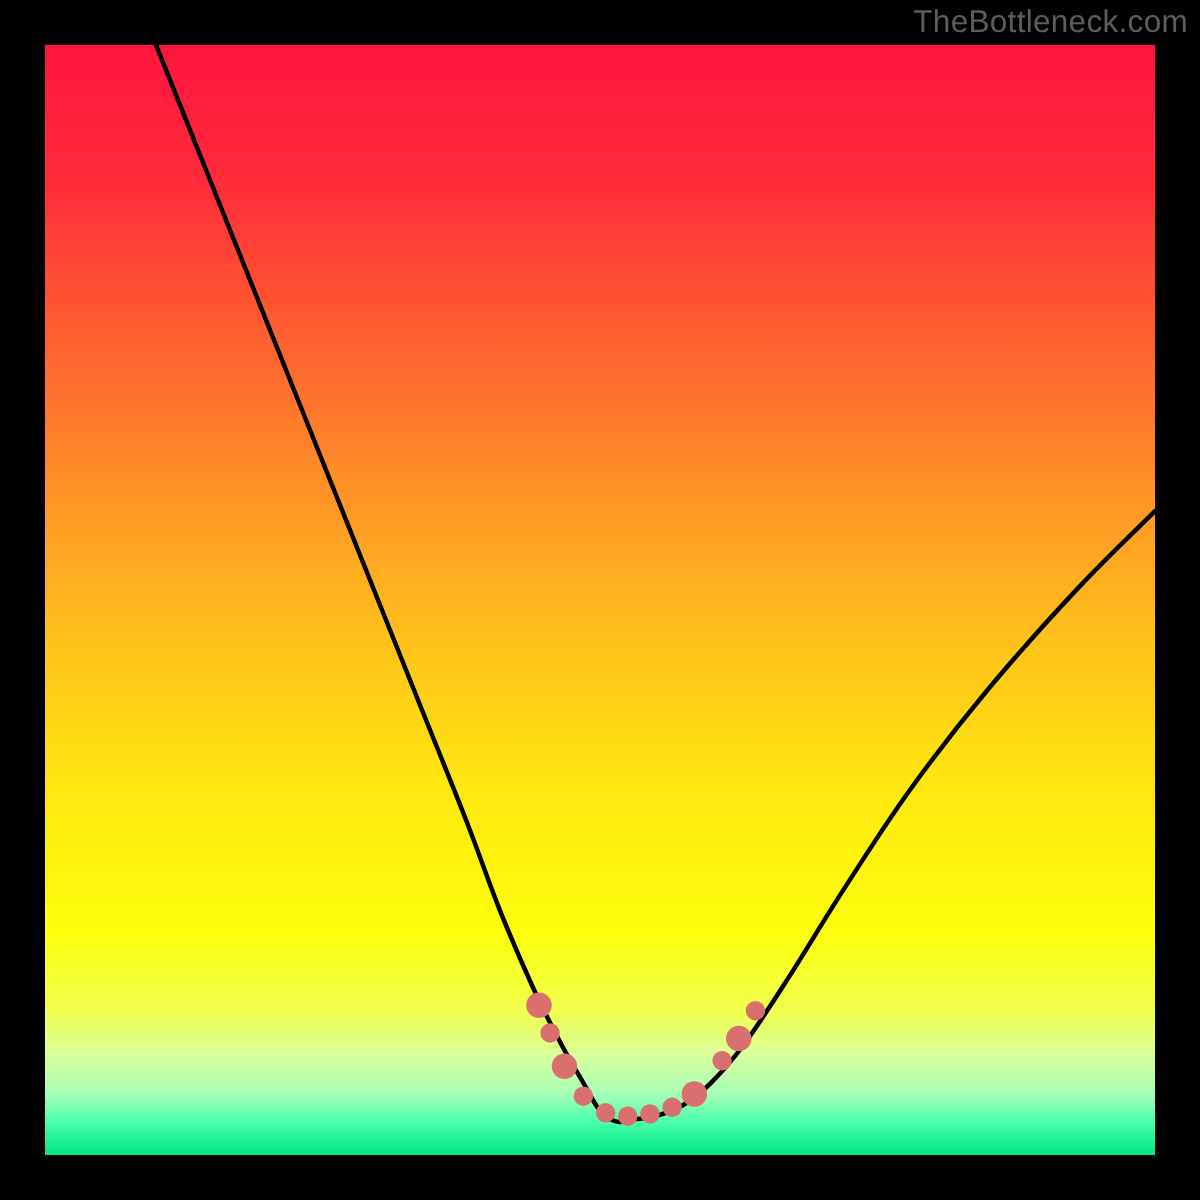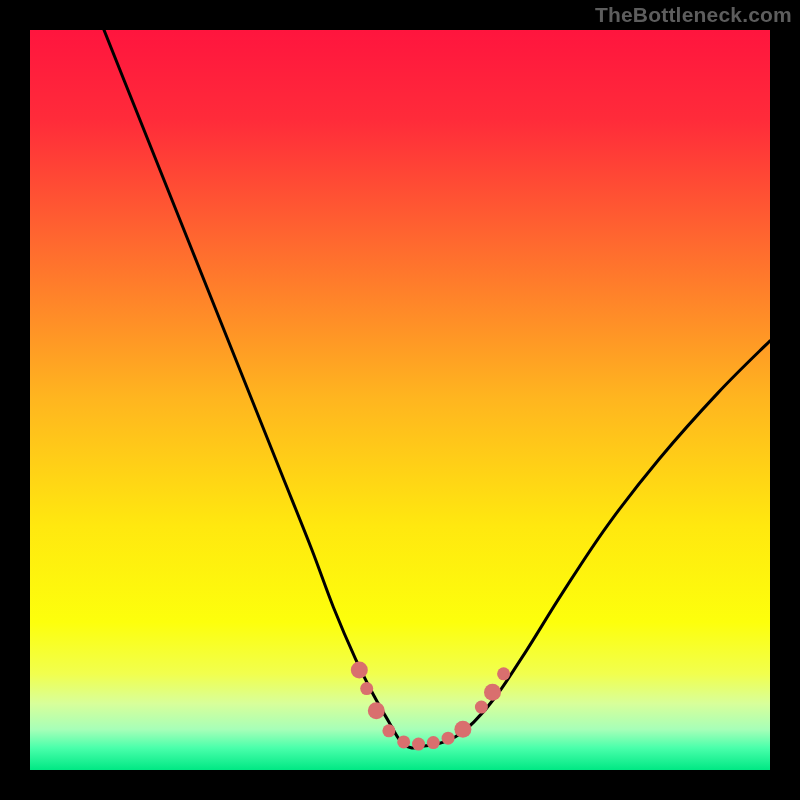--- a/index.html
+++ b/index.html
@@ -41,21 +41,21 @@
     width: 740px;
     height: 740px;
     overflow: visible;
   }
   .watermark {
     position: absolute;
     top: 3px;
     right: 8px;
     color: #5d5d5d;
     font-size: 21px;
-    font-weight: 700;
+    font-weight: 400;
     letter-spacing: 0.2px;
     font-family: Arial, sans-serif;
   }
 </style>
 </head>
 <body>
 
 <div class="frame">
   <div class="plot-area">
     <svg class="gradient-bg" viewBox="0 0 740 740" preserveAspectRatio="none">

